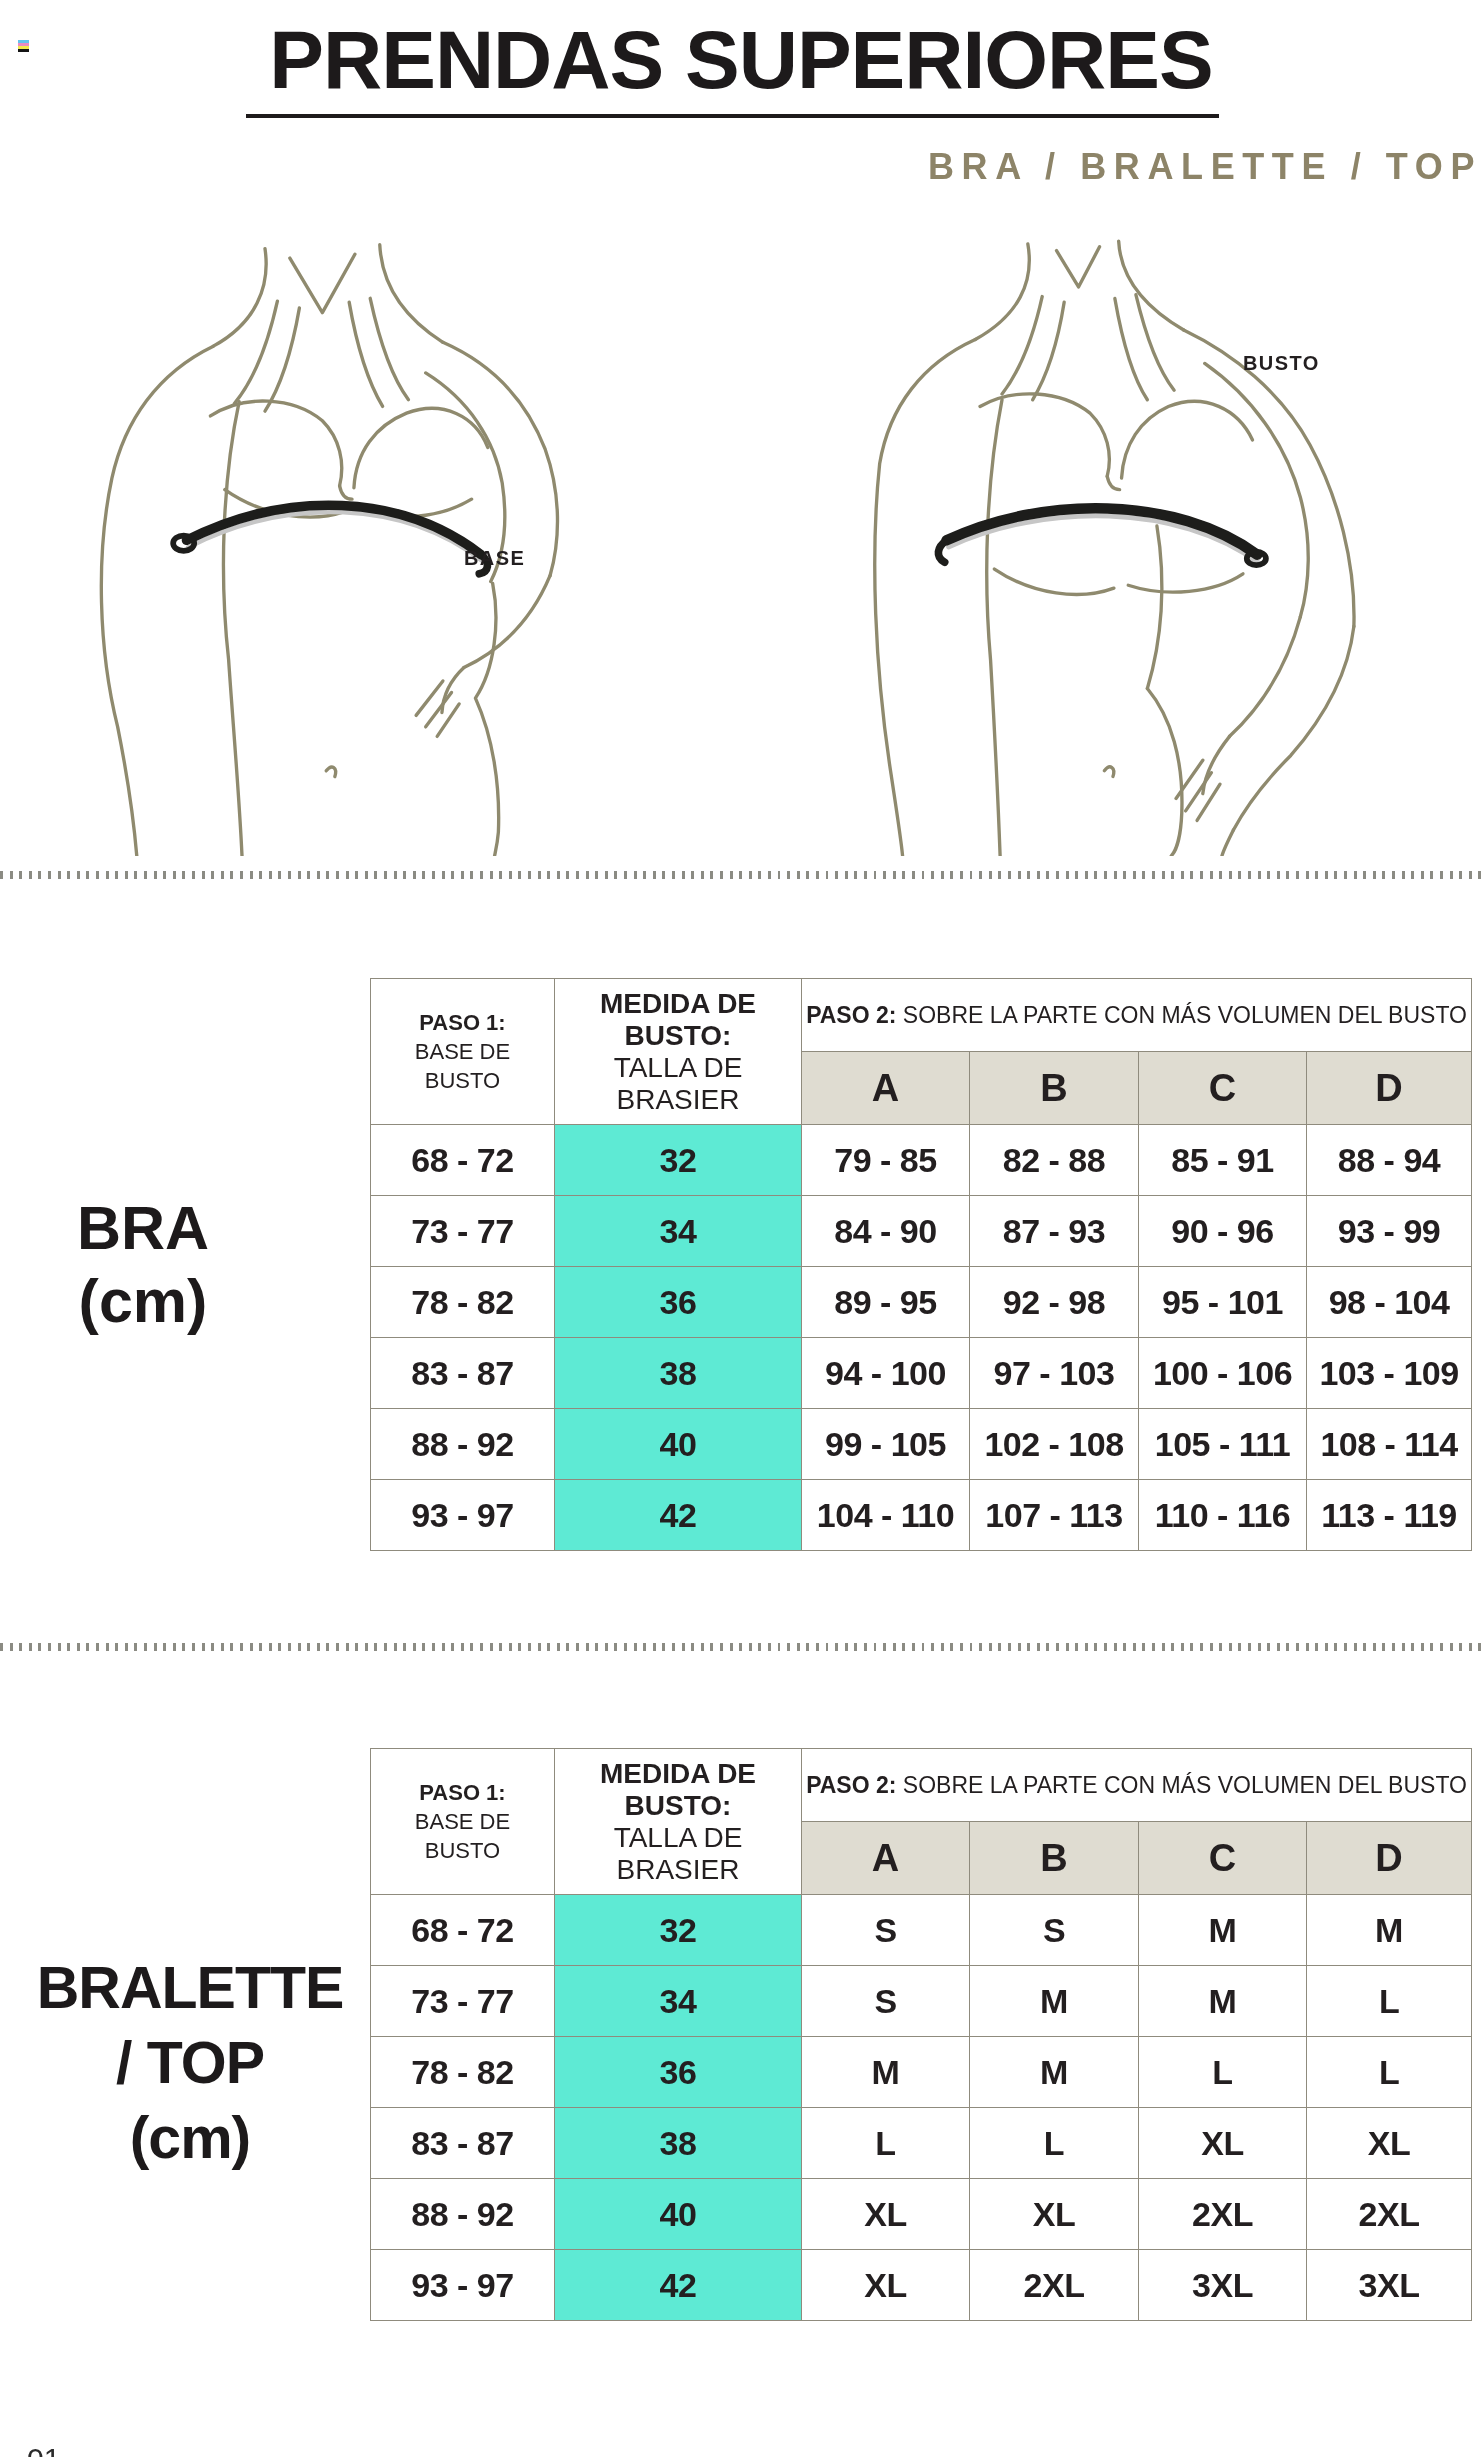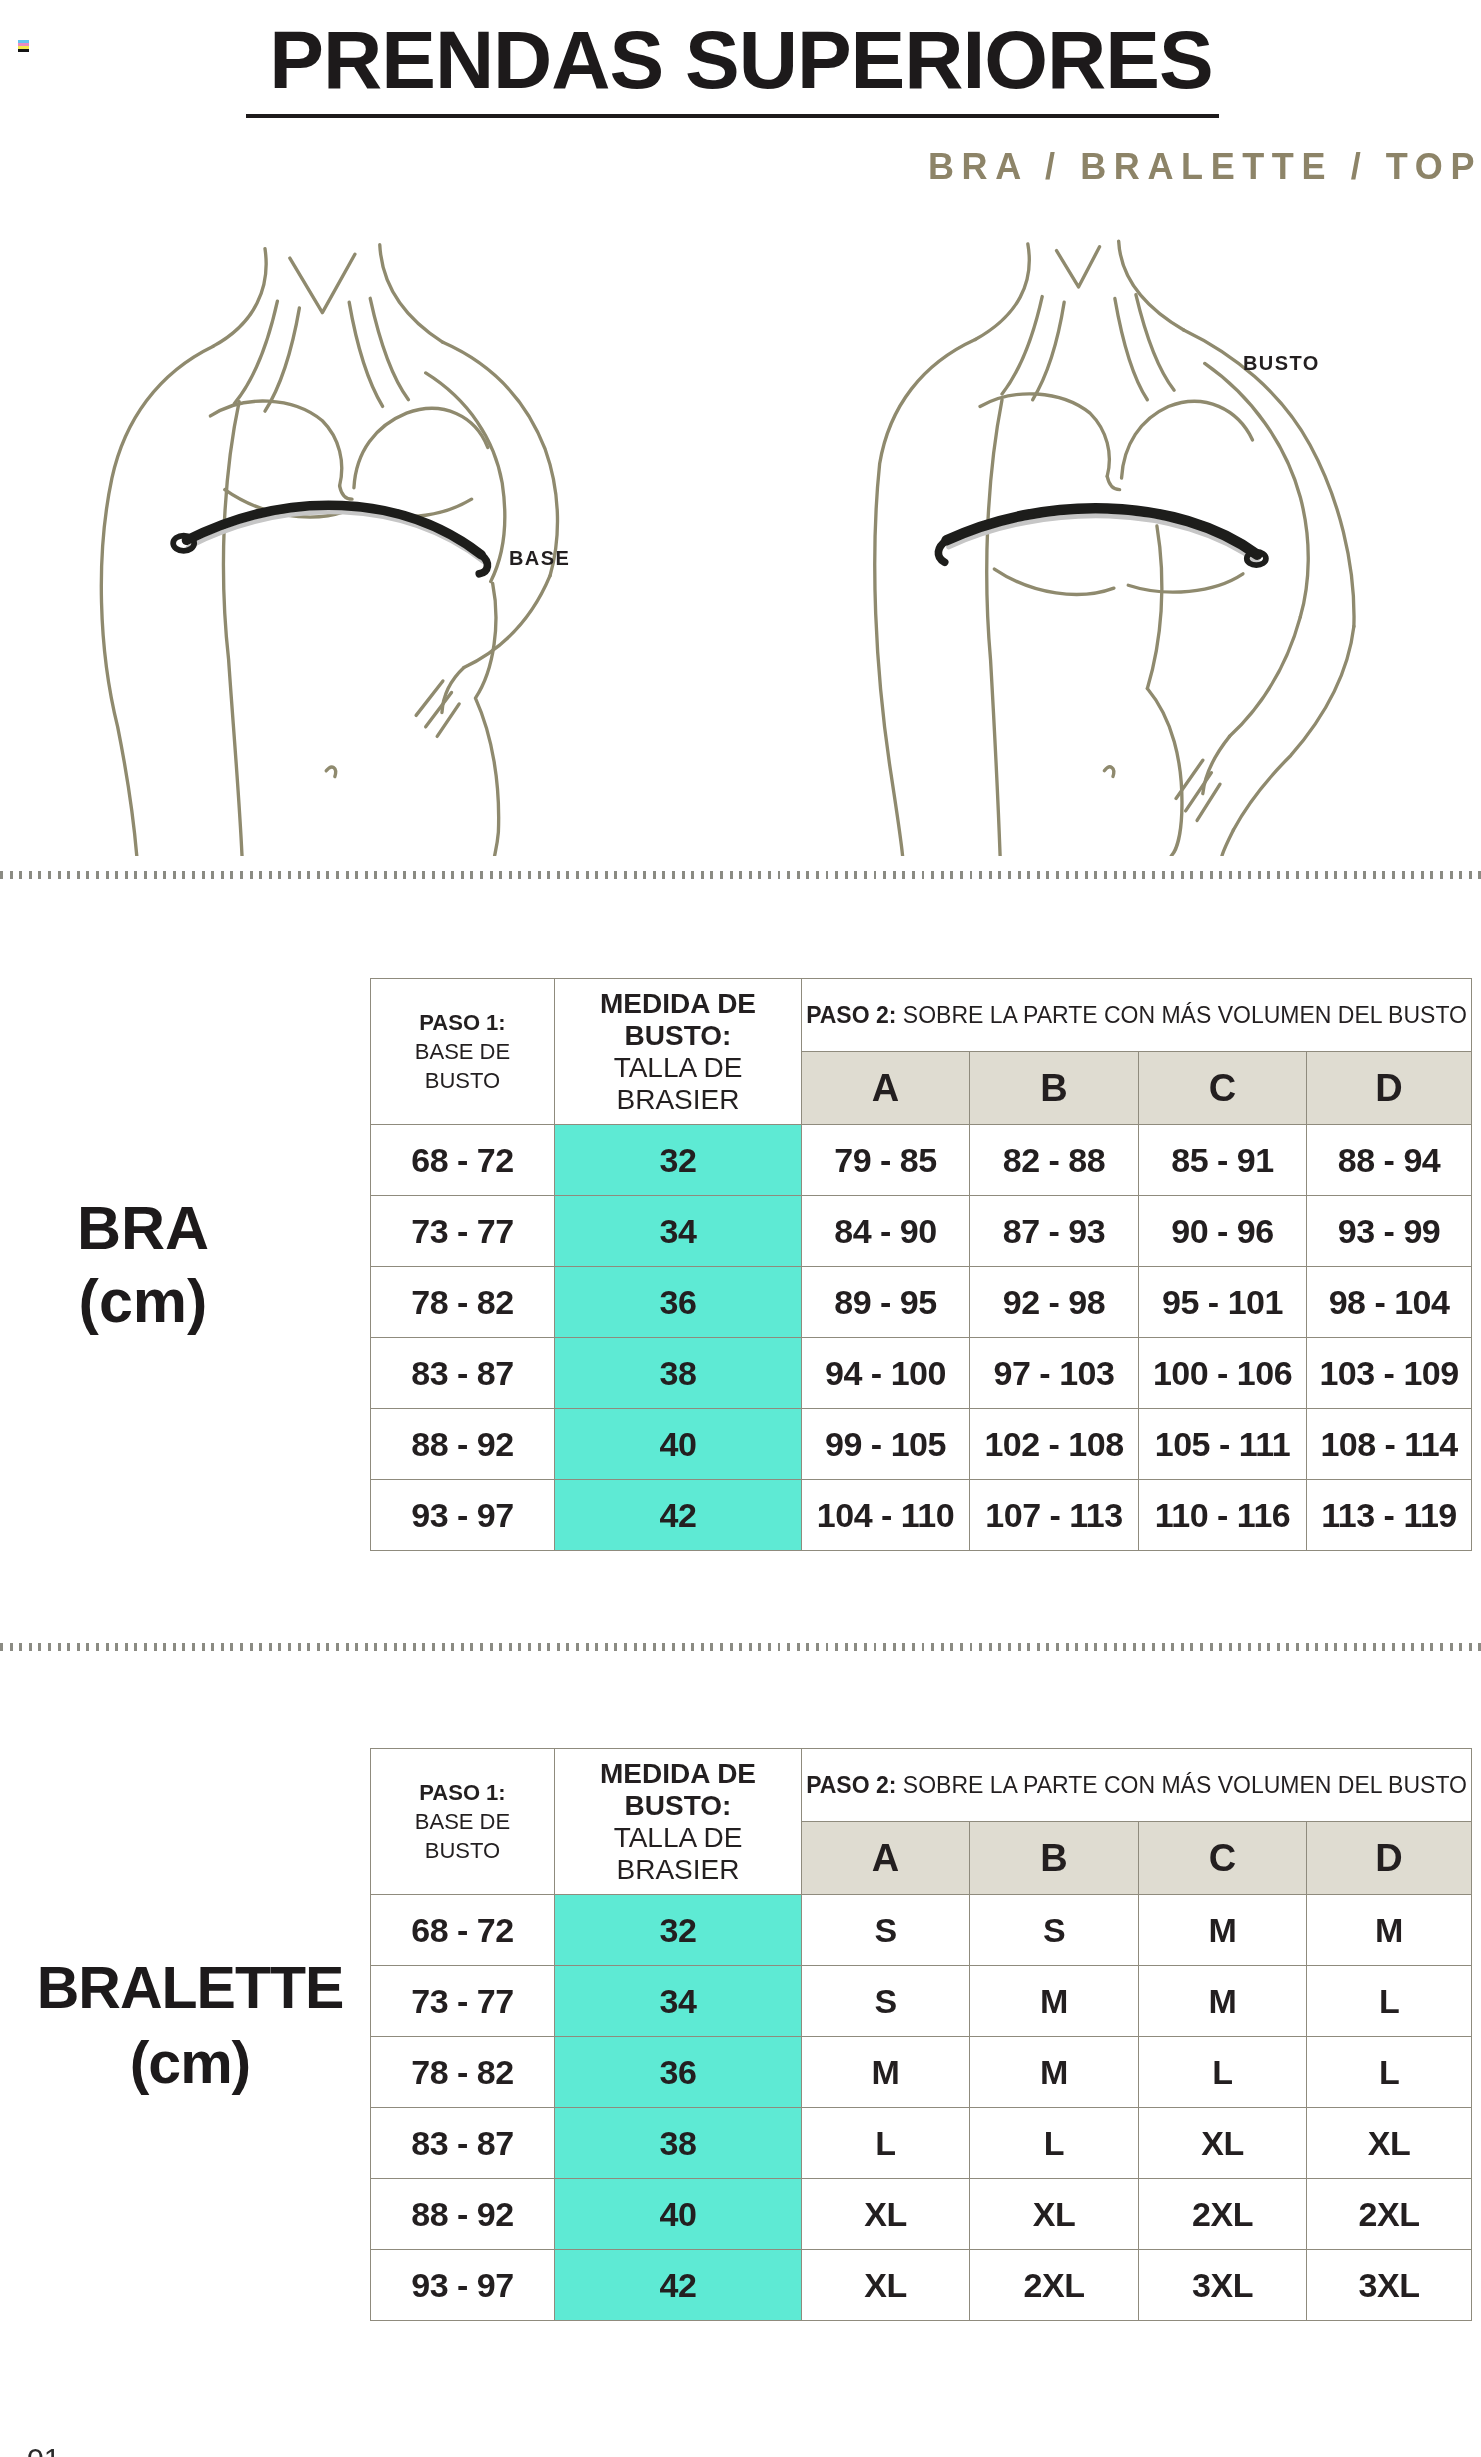--- a/index.html
+++ b/index.html
@@ -25,21 +25,21 @@
   }
 
   
   .figures { position:absolute; left:0; top:215px; width:1482px; height:623px; }
   .figures svg { position:absolute; top:0; }
   .fig-svg-left  { left:43px; }
   .fig-svg-right { left:545px; }
   .fig-label {
     position:absolute; font-size:20px; font-weight:700; letter-spacing:1.4px; color:#231f20;
   }
-  .fig-label.base  { left:509px; top:308px; }
+  .fig-label.base  { left:464px; top:308px; }
   .fig-label.busto { left:1243px; top:113px; }
 
   
   .dotted {
     position:absolute; left:0; width:1482px; height:7.6px;
     background-image:repeating-linear-gradient(to right, #8b8b83 0px, #8b8b83 2.9px, transparent 2.9px, transparent 9.6px);
   }
   .dotted.d1 { top:847px; }
   .dotted.d2 { top:1619px; }
 
@@ -259,20 +259,21 @@
         <td>110 - 116</td>
         <td>113 - 119</td>
       </tr>
     </tbody>
   </table>
 
   <div class="dotted d2"></div>
 
   <div class="side-label bralette">
     <span>BRALETTE</span>
+    <span>/ TOP</span>
     <span>(cm)</span>
   </div>
 
   <table class="size-table t2">
     <colgroup>
       <col style="width:184px">
         <col style="width:247px">
         <col style="width:168px">
       <col style="width:169px">
         <col style="width:168px">

